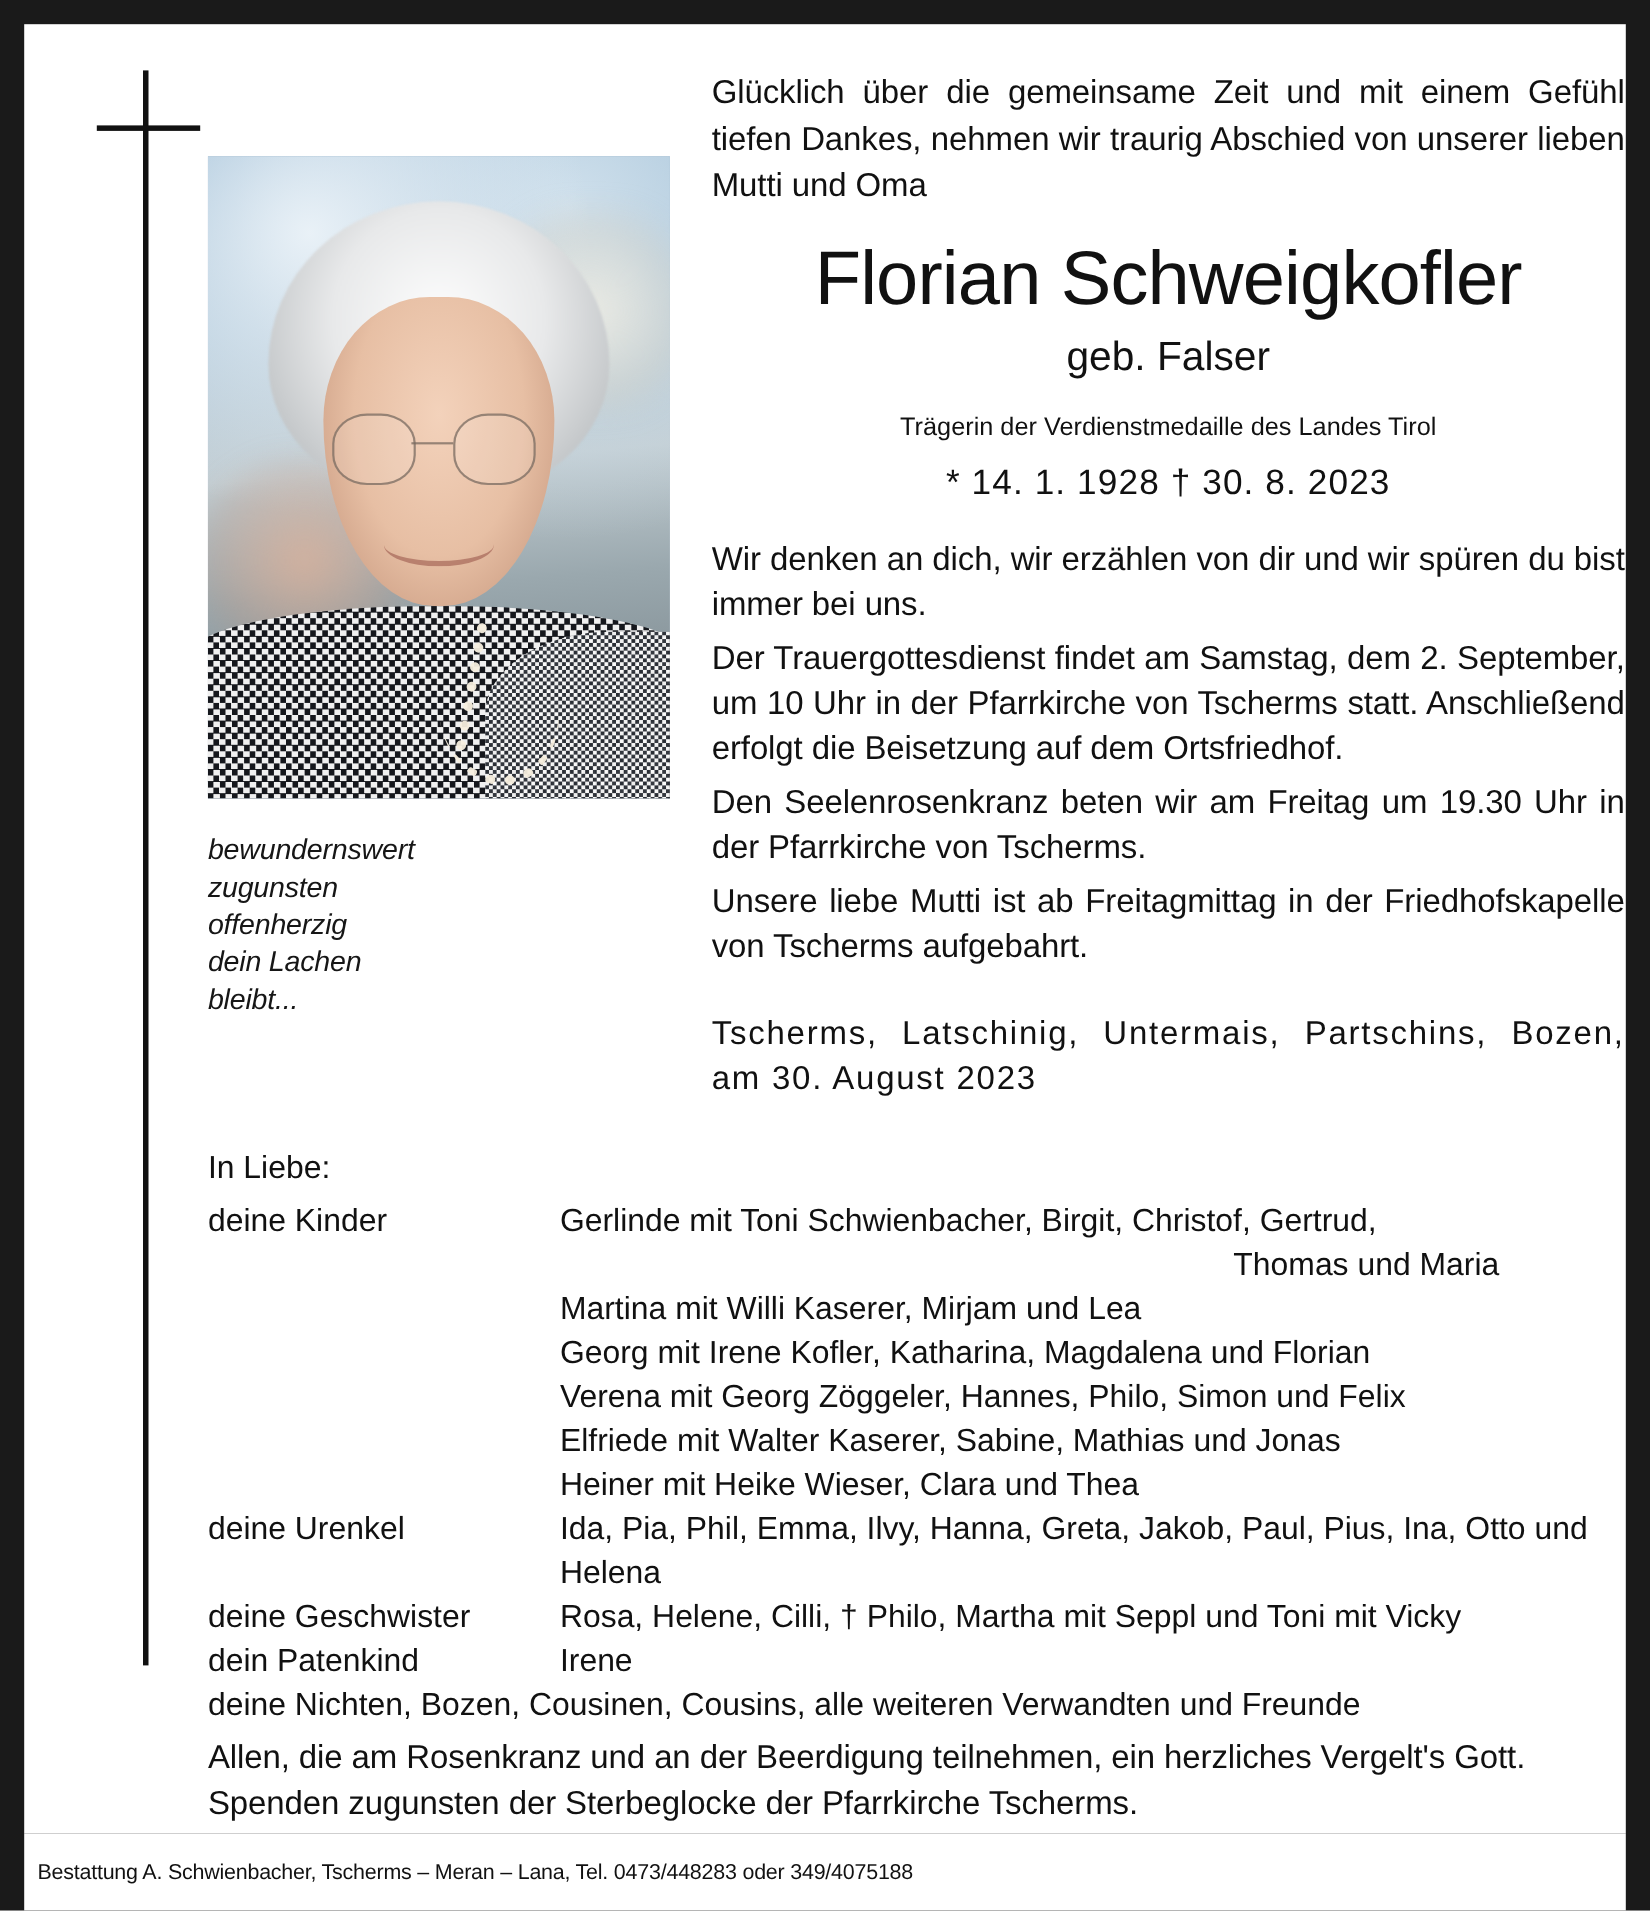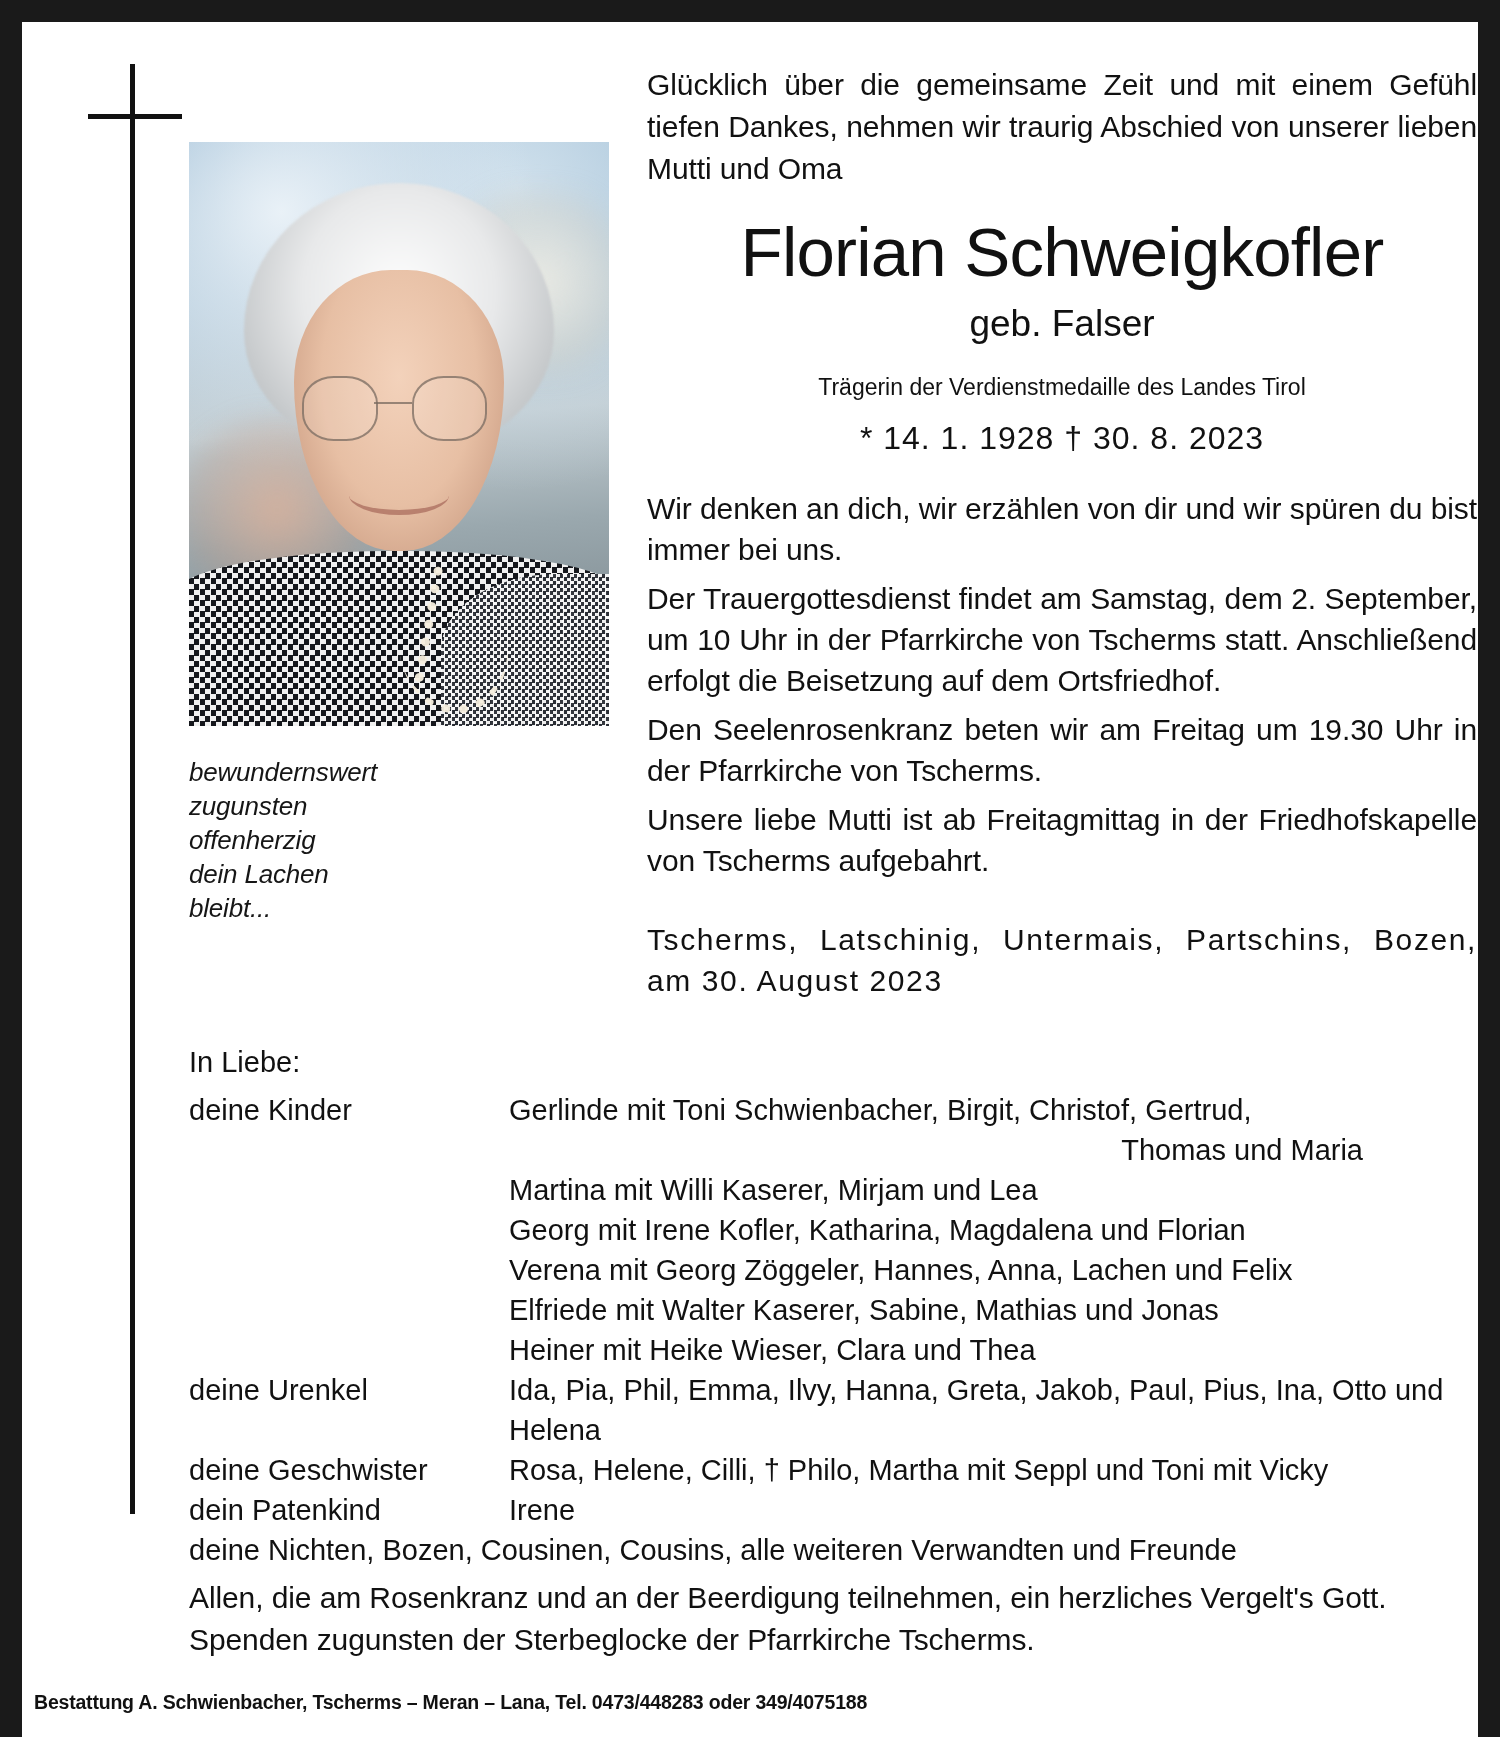--- a/index.html
+++ b/index.html
@@ -35,21 +35,20 @@
     display: flex;
     align-items: center;
   }
   .footer-text {
     font-size: 19.5px;
     color: #111;
     letter-spacing: -0.2px;
     padding-left: 12px;
     font-family: "Liberation Sans", sans-serif;
     white-space: nowrap;
-    font-weight: bold;
   }
 
   
   .cross {
     position: absolute;
     left: 66px;
     top: 42px;
     width: 94px;
     height: 1450px;
   }
@@ -355,21 +354,21 @@
         <div class="fvalue">Martina mit Willi Kaserer, Mirjam und Lea</div>
       </div>
 
       <div class="frow">
         <div class="flabel"></div>
         <div class="fvalue">Georg mit Irene Kofler, Katharina, Magdalena und Florian</div>
       </div>
 
       <div class="frow">
         <div class="flabel"></div>
-        <div class="fvalue">Verena mit Georg Zöggeler, Hannes, Anna, Lachen und Felix</div>
+        <div class="fvalue">Verena mit Georg Zöggeler, Hannes, Philo, Simon und Felix</div>
       </div>
 
       <div class="frow">
         <div class="flabel"></div>
         <div class="fvalue">Elfriede mit Walter Kaserer, Sabine, Mathias und Jonas</div>
       </div>
 
       <div class="frow">
         <div class="flabel"></div>
         <div class="fvalue">Heiner mit Heike Wieser, Clara und Thea</div>

